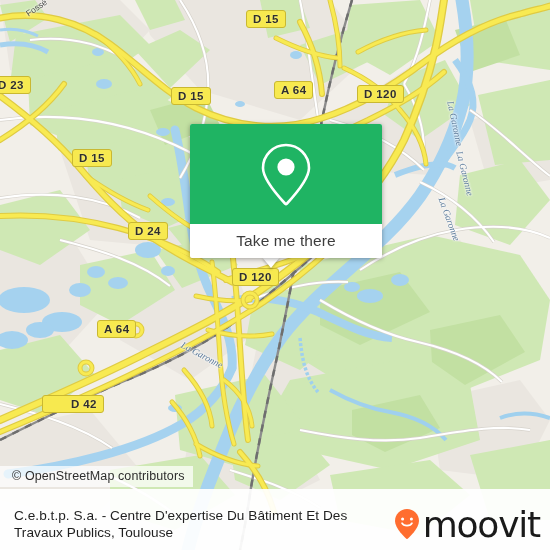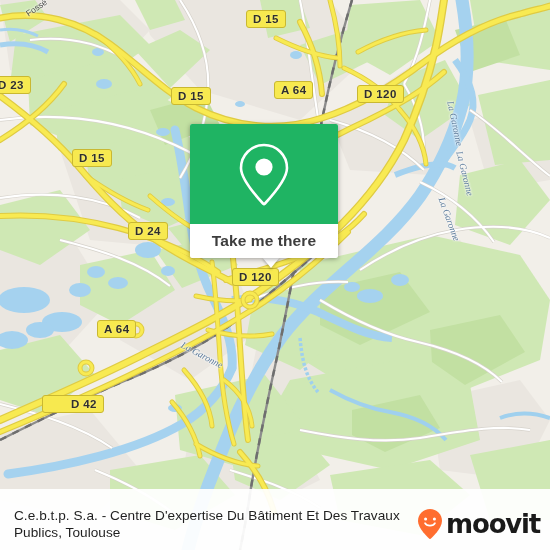--- a/index.html
+++ b/index.html
@@ -47,27 +47,26 @@
     font-size:8.5px;
     white-space:nowrap;
     font-family:"Liberation Sans", sans-serif;
     text-shadow:0 0 3px #fff,0 0 3px #fff;
   }
 
   
   #card{
     position:absolute;
     left:190px;top:124px;
-    width:148px;height:134px;
+    width:192px;height:134px;
     background:#ffffff;
     border-radius:2px;
     box-shadow:0 1px 5px rgba(0,0,0,.35);
     overflow:hidden;
     cursor:pointer;
-    font-weight:bold;
   }
   #card-green{
     height:100px;
     background:#1fb463;
     display:flex;align-items:center;justify-content:center;
   }
   #card-label{
     height:34px;
     display:flex;align-items:center;justify-content:center;
     color:#3d3d3d;
@@ -111,22 +110,22 @@
     color:#1f1f1f;
     font-size:13.6px;
     line-height:17.5px;
     letter-spacing:.05px;
     padding-right:4px;
   }
   #brand{display:flex;align-items:center;gap:2px;flex:0 0 auto;}
   #brand-pin{width:26px;height:32px;flex:0 0 auto;margin-right:1px;}
   #brand-name{
     color:#1a1a1a;
-    font-size:26px;
-    font-weight:bold;
+    font-size:36px;
+    font-weight:normal;
     letter-spacing:-1.2px;
     line-height:31px;
     font-family:"DejaVu Sans", sans-serif;
   }
 </style>
 </head>
 <body>
 
 <div id="root">
 
@@ -416,20 +415,21 @@
   <div id="card">
     <div id="card-green">
       <svg width="56" height="66" viewBox="0 0 56 66">
         <path d="M28 4 C15.3 4 5 14.3 5 27 C5 38.5 21 56 27 62.5 C27.5 63 28.5 63 29 62.5 C35 56 51 38.5 51 27 C51 14.3 40.7 4 28 4 Z" fill="none" stroke="#ffffff" stroke-width="2.6" stroke-linejoin="round"></path>
         <circle cx="28" cy="26" r="8.6" fill="#ffffff"></circle>
       </svg>
     </div>
     <div id="card-label">Take me there</div>
   </div>
 
+  <div id="attribution">© OpenStreetMap contributors</div>
 
   <div id="footer">
     <div id="footer-title">C.e.b.t.p. S.a. - Centre D'expertise Du Bâtiment Et Des Travaux Publics, Toulouse</div>
     <div id="brand">
       <svg id="brand-pin" viewBox="0 0 26 32">
         <path d="M13 1 C6.4 1 1 6.4 1 13 C1 20.5 11 29.5 12.4 30.7 C12.75 31 13.25 31 13.6 30.7 C15 29.5 25 20.5 25 13 C25 6.4 19.6 1 13 1 Z" fill="#ff6d2f"></path>
         <circle cx="8.6" cy="11" r="1.55" fill="#ffffff"></circle>
         <circle cx="17.4" cy="11" r="1.55" fill="#ffffff"></circle>
         <path d="M8 15.2 C9.6 18.4 16.4 18.4 18 15.2" fill="none" stroke="#ffffff" stroke-width="1.7" stroke-linecap="round"></path>
       </svg>

